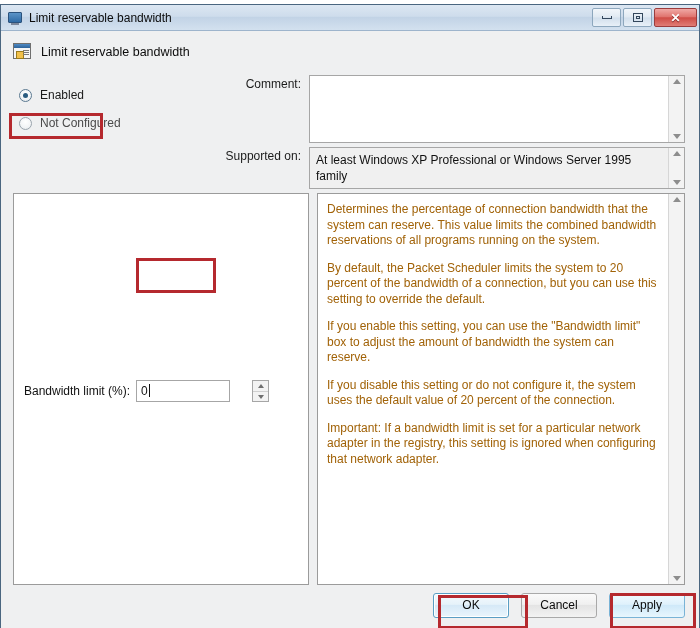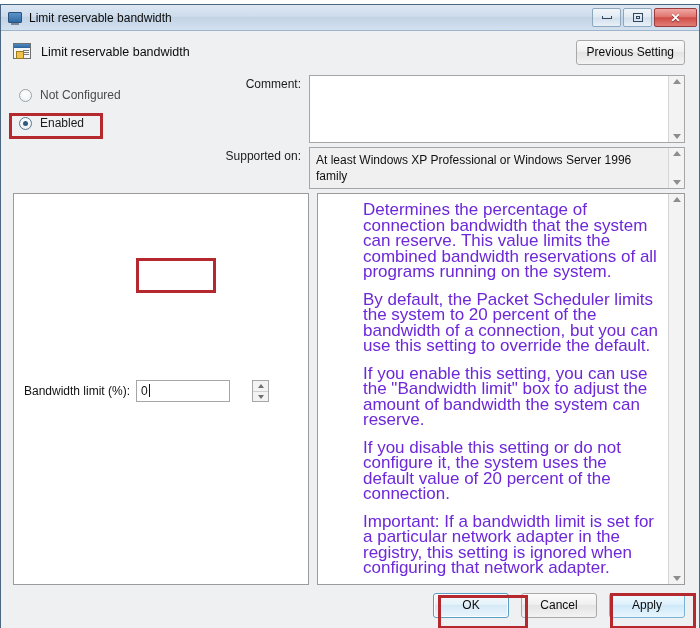--- a/index.html
+++ b/index.html
@@ -110,21 +110,21 @@
 
   .panels { flex:1 1 auto; display:flex; padding:0 14px 0 12px; gap:8px; min-height:0; }
   .panel {
     border:1px solid #9b9b9b; background:#ffffff;
     display:flex; min-height:0;
   }
   .panel.options { width:296px; flex:0 0 296px; padding:14px 10px 10px 10px; }
   .panel.help { flex:1 1 auto; }
   .helptext {
     flex:1 1 auto; padding:8px 10px 8px 9px; overflow:hidden;
-    font-size:17px; line-height:15.5px; color:#6d28d9;margin-left:36px;
+    font-size:12px; line-height:15.5px; color:#a16207;
   }
   .helptext p { margin:0 0 12px 0; }
   .helptext p:last-child { margin-bottom:0; }
 
   .optrow { display:flex; align-items:center; }
   .optlabel { font-size:12px; color:#111; margin-right:6px; }
   .spinbox { display:flex; align-items:stretch; }
   .spin-input {
     width:94px; height:22px; border:1px solid #a6a6a6; background:#fff;
     font-family:"Liberation Sans", sans-serif; font-size:12px; color:#111;
@@ -223,51 +223,50 @@
     <span class="hdr-icon">
       <span class="pol-ico"></span>
       <span class="pol-lines">
           <i></i>
           <i></i>
           <i></i>
         </span>
     </span>
     <span class="hdr-title">Limit reservable bandwidth</span>
     <span class="navbtns">
-      <button class="btn wide">Previous Setting</button>
     </span>
   </div>
 
   <div class="staterow">
     <div class="radios">
       <div class="radio-line">
+        <span class="radio checked"></span>
+        <span class="radio-label">Enabled</span>
+      </div>
+      <div class="radio-line">
         <span class="radio"></span>
         <span class="radio-label dim">Not Configured</span>
-      </div>
-      <div class="radio-line">
-        <span class="radio checked"></span>
-        <span class="radio-label">Enabled</span>
       </div>
     </div>
 
     <div class="fields">
       <div class="fieldrow">
         <span class="fieldlabel">Comment:</span>
         <span class="boxwrap" style="height:68px;">
           <span class="boxtext"></span>
           <span class="vscroll">
             <span class="arrow-up"></span>
             <span class="arrow-dn"></span>
           </span>
         </span>
       </div>
       <div class="fieldrow">
         <span class="fieldlabel">Supported on:</span>
         <span class="boxwrap readonly" style="height:42px;">
-          <span class="boxtext">At least Windows XP Professional or Windows Server 1996 family</span>
+          <span class="boxtext">At least Windows XP Professional or Windows Server 1995 family</span>
           <span class="vscroll">
             <span class="arrow-up"></span>
             <span class="arrow-dn"></span>
           </span>
         </span>
       </div>
     </div>
   </div>
 
 

